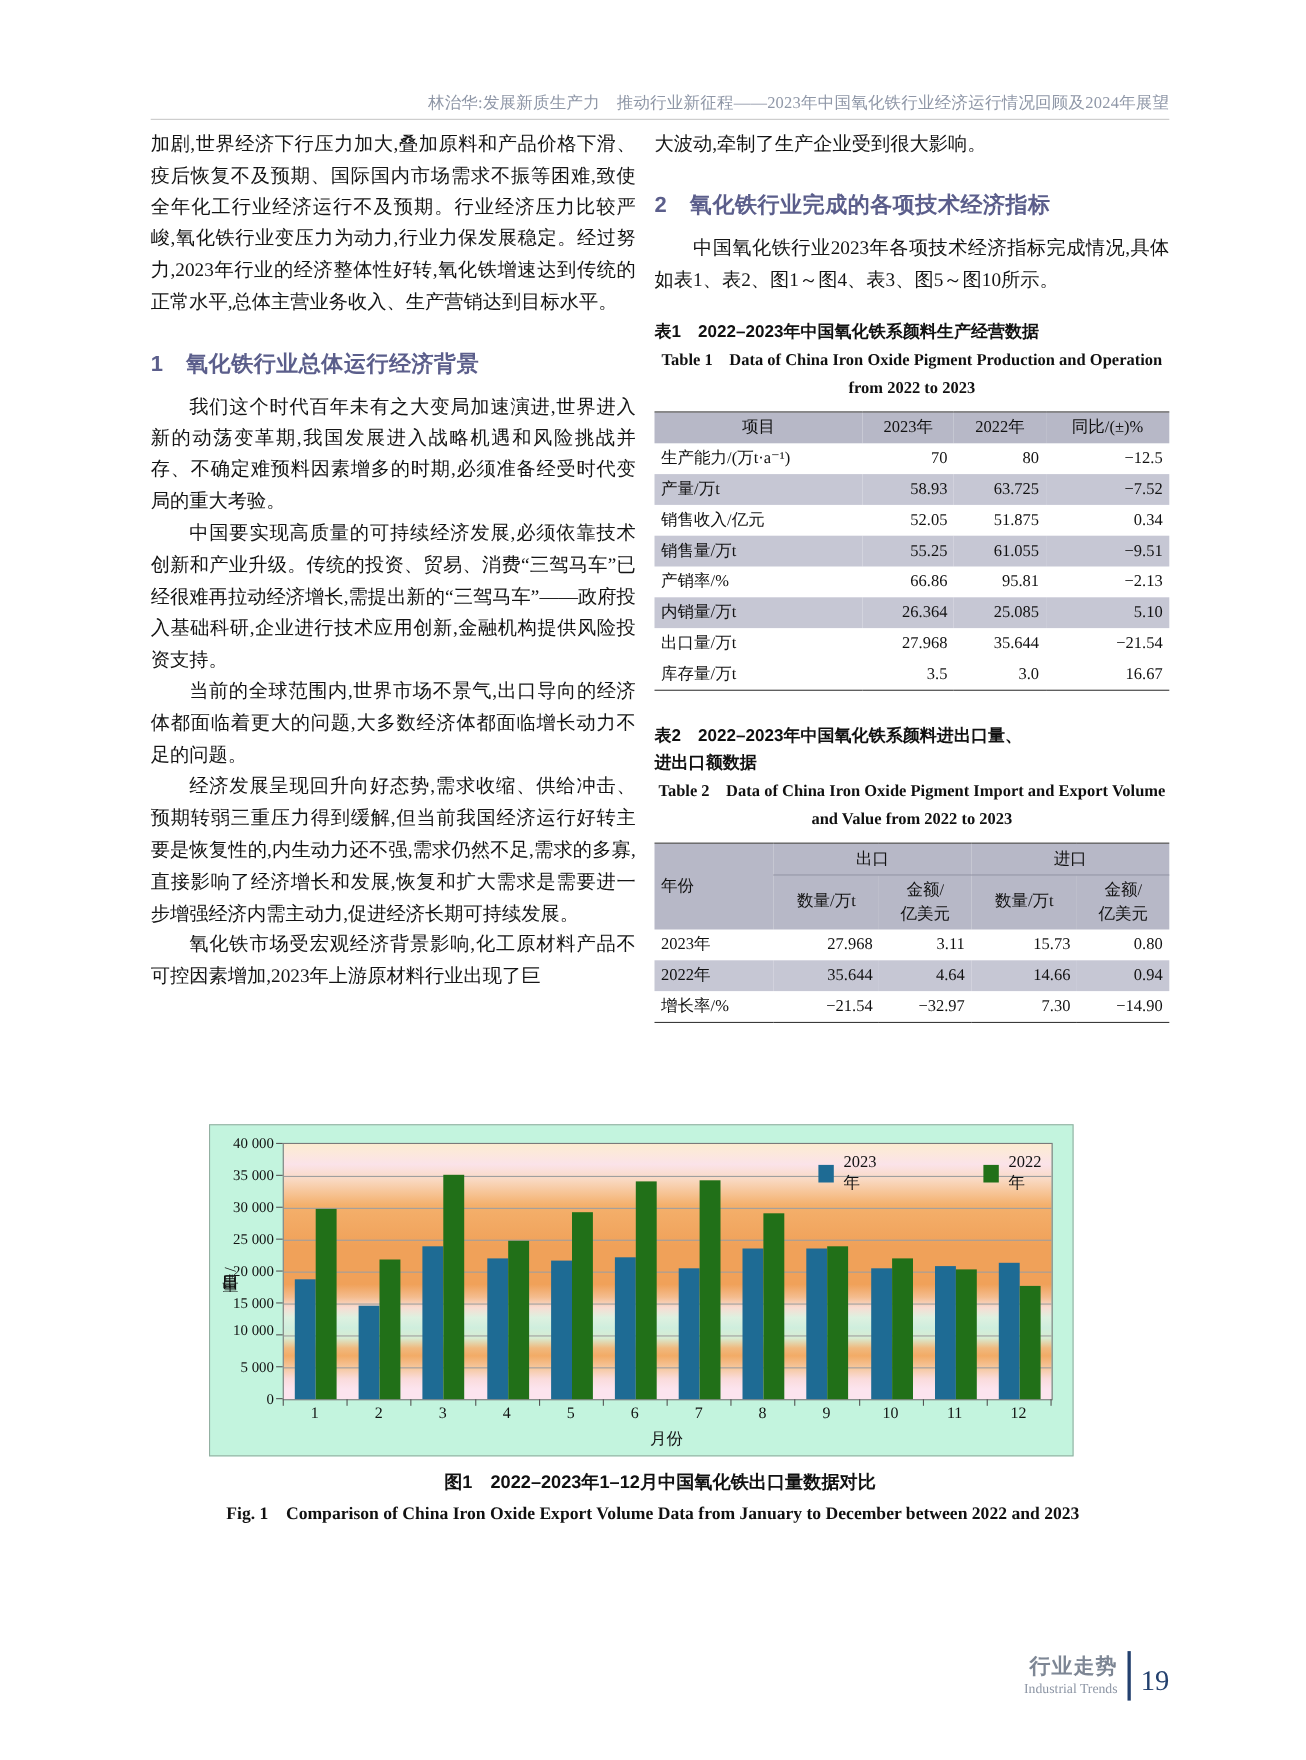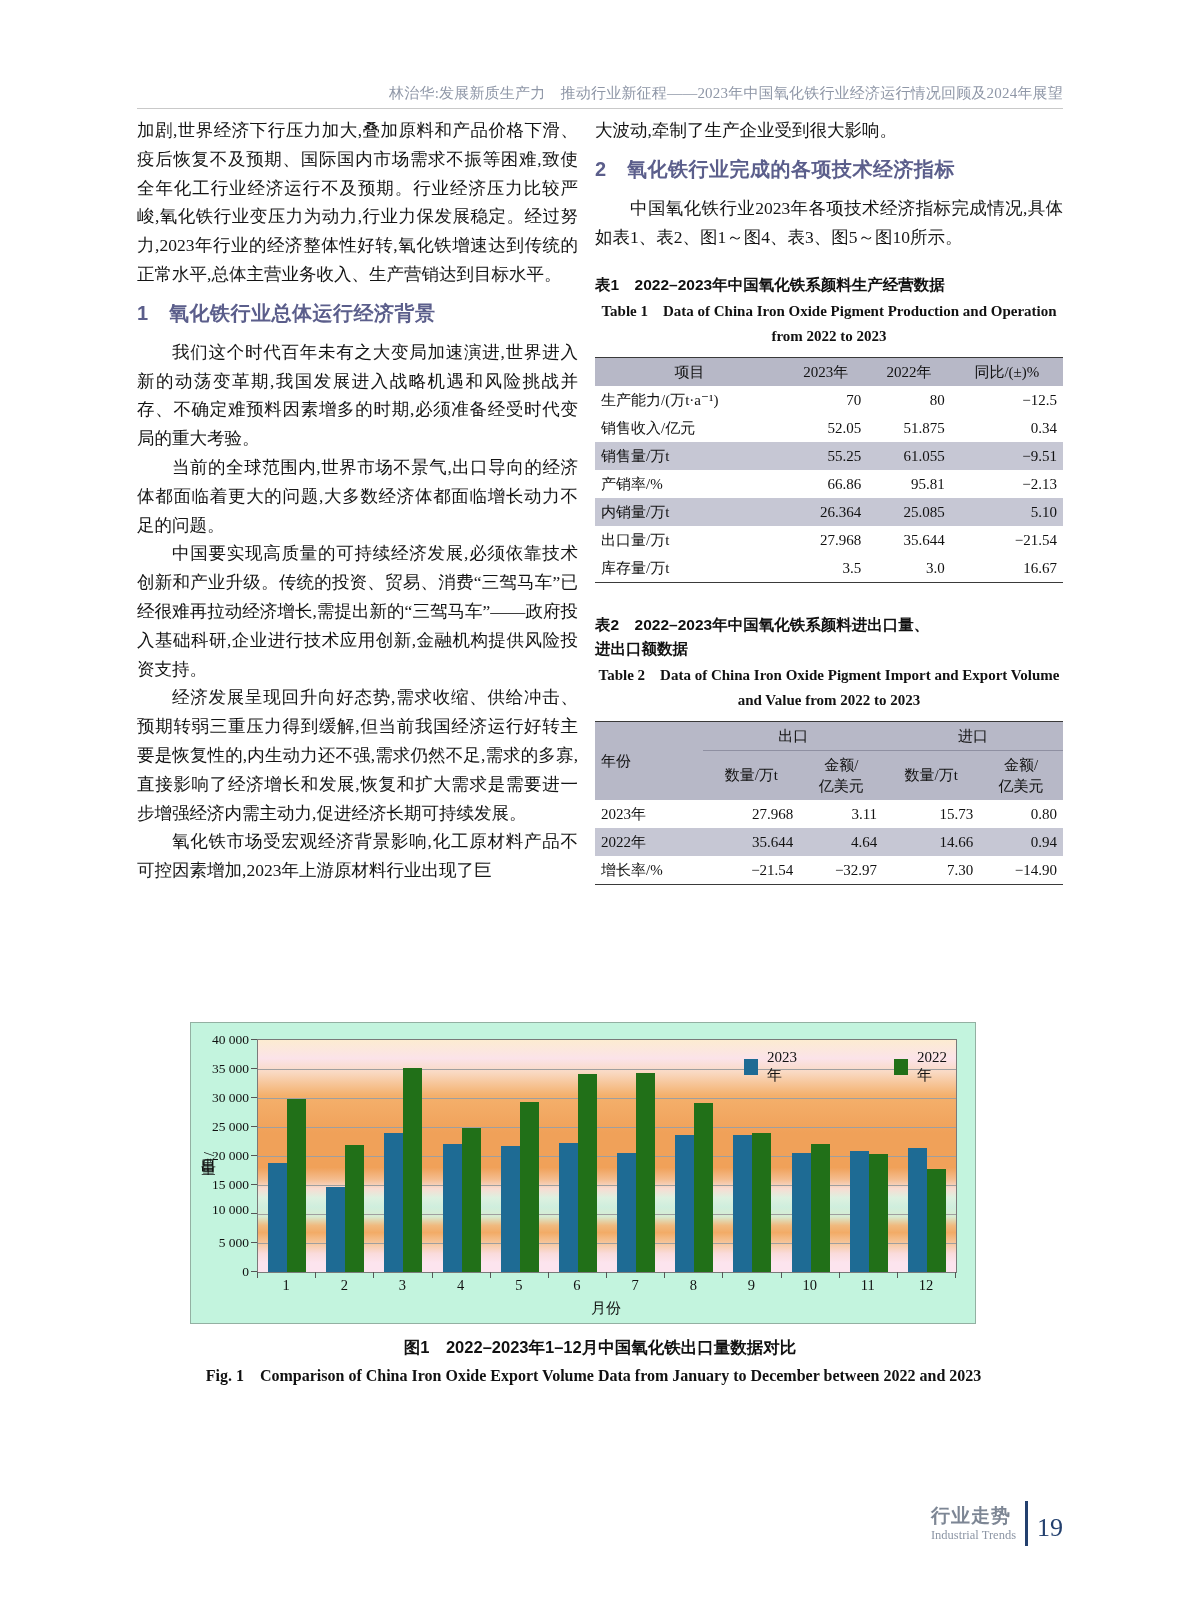--- a/index.html
+++ b/index.html
@@ -25,21 +25,21 @@
 
   p.body-text {
     margin:0; font-size:17.5px; line-height:28.8px; text-align:justify;
     text-justify:inter-ideograph; color:#141414;
   }
   p.indent { text-indent:2em; }
 
   h2.section-heading {
     font-family:"Liberation Sans","DejaVu Sans",sans-serif;
     font-size:20px; font-weight:bold; color:#5b5e8b;
-    margin:11px 0 11px 0; letter-spacing:0.5px;
+    margin:28px 0 11px 0; letter-spacing:0.5px;
   }
 
   
   .tbl-caption-cn {
     font-family:"Liberation Sans","DejaVu Sans",sans-serif;
     font-weight:bold; font-size:15.5px; text-align:left;
     margin:22px 0 2px 0; line-height:24px; white-space:pre-line; color:#111;
   }
   .tbl-caption-en {
     font-weight:bold; font-size:15px; text-align:center;
@@ -102,41 +102,41 @@
     font-family:"Liberation Sans","DejaVu Sans",sans-serif;
     font-weight:bold; font-size:16.5px; color:#111;
   }
   .fig-caption-en {
     position:absolute; top:1366px; left:0; width:1187px; text-align:center;
     font-weight:bold; font-size:16px; color:#111;
   }
 
   
   .footer { position:absolute; top:1497px; left:0; width:1063px; display:flex; justify-content:flex-end; align-items:center; }
-  .footer-labels { text-align:left; margin-right:9px;margin-left:14px; }
+  .footer-labels { text-align:right; margin-right:9px;margin-left:14px; }
   .footer-cn { font-family:"Liberation Sans","DejaVu Sans",sans-serif; font-size:19px; font-weight:bold; color:#7d8694; line-height:22px; letter-spacing:1px; }
   .footer-en { font-size:12.5px; color:#8d96a5; line-height:16px; }
   .footer-bar { width:3px; height:45px; background:#23406e; margin-right:9px; }
   .footer-page { font-size:26px; color:#23406e; line-height:45px; padding-top:8px; }
 </style>
 </head>
 <body>
 
 <div class="page">
 
   <div class="running-title">林治华:发展新质生产力　推动行业新征程——2023年中国氧化铁行业经济运行情况回顾及2024年展望</div>
   <div class="header-rule"></div>
 
   <div class="columns">
     <div class="col-left">
       <p class="body-text">加剧,世界经济下行压力加大,叠加原料和产品价格下滑、疫后恢复不及预期、国际国内市场需求不振等困难,致使全年化工行业经济运行不及预期。行业经济压力比较严峻,氧化铁行业变压力为动力,行业力保发展稳定。经过努力,2023年行业的经济整体性好转,氧化铁增速达到传统的正常水平,总体主营业务收入、生产营销达到目标水平。</p>
       <h2 class="section-heading">1　氧化铁行业总体运行经济背景</h2>
       <p class="body-text indent">我们这个时代百年未有之大变局加速演进,世界进入新的动荡变革期,我国发展进入战略机遇和风险挑战并存、不确定难预料因素增多的时期,必须准备经受时代变局的重大考验。</p>
+      <p class="body-text indent">中国要实现高质量的可持续经济发展,必须依靠技术创新和产业升级。传统的投资、贸易、消费“三驾马车”已经很难再拉动经济增长,需提出新的“三驾马车”——政府投入基础科研,企业进行技术应用创新,金融机构提供风险投资支持。</p>
       <p class="body-text indent">当前的全球范围内,世界市场不景气,出口导向的经济体都面临着更大的问题,大多数经济体都面临增长动力不足的问题。</p>
-      <p class="body-text indent">中国要实现高质量的可持续经济发展,必须依靠技术创新和产业升级。传统的投资、贸易、消费“三驾马车”已经很难再拉动经济增长,需提出新的“三驾马车”——政府投入基础科研,企业进行技术应用创新,金融机构提供风险投资支持。</p>
       <p class="body-text indent">经济发展呈现回升向好态势,需求收缩、供给冲击、预期转弱三重压力得到缓解,但当前我国经济运行好转主要是恢复性的,内生动力还不强,需求仍然不足,需求的多寡,直接影响了经济增长和发展,恢复和扩大需求是需要进一步增强经济内需主动力,促进经济长期可持续发展。</p>
       <p class="body-text indent">氧化铁市场受宏观经济背景影响,化工原材料产品不可控因素增加,2023年上游原材料行业出现了巨</p>
     </div>
 
     <div class="col-right">
       <p class="body-text">大波动,牵制了生产企业受到很大影响。</p>
       <h2 class="section-heading">2　氧化铁行业完成的各项技术经济指标</h2>
       <p class="body-text indent">中国氧化铁行业2023年各项技术经济指标完成情况,具体如表1、表2、图1～图4、表3、图5～图10所示。</p>
 
       <div class="tbl-caption-cn">表1　2022–2023年中国氧化铁系颜料生产经营数据</div>
@@ -149,20 +149,26 @@
               <th>2022年</th>
               <th>同比/(±)%</th>
             </tr>
           </thead>
         <tbody>
             <tr>
               <td class="label">生产能力/(万t·a⁻¹)</td>
               <td class="num">70</td>
               <td class="num">80</td>
               <td class="num">−12.5</td>
+            </tr>
+            <tr class="shaded">
+              <td class="label">产量/万t</td>
+              <td class="num">58.93</td>
+              <td class="num">63.725</td>
+              <td class="num">−7.52</td>
             </tr>
             <tr>
               <td class="label">销售收入/亿元</td>
               <td class="num">52.05</td>
               <td class="num">51.875</td>
               <td class="num">0.34</td>
             </tr>
             <tr class="shaded">
               <td class="label">销售量/万t</td>
               <td class="num">55.25</td>

